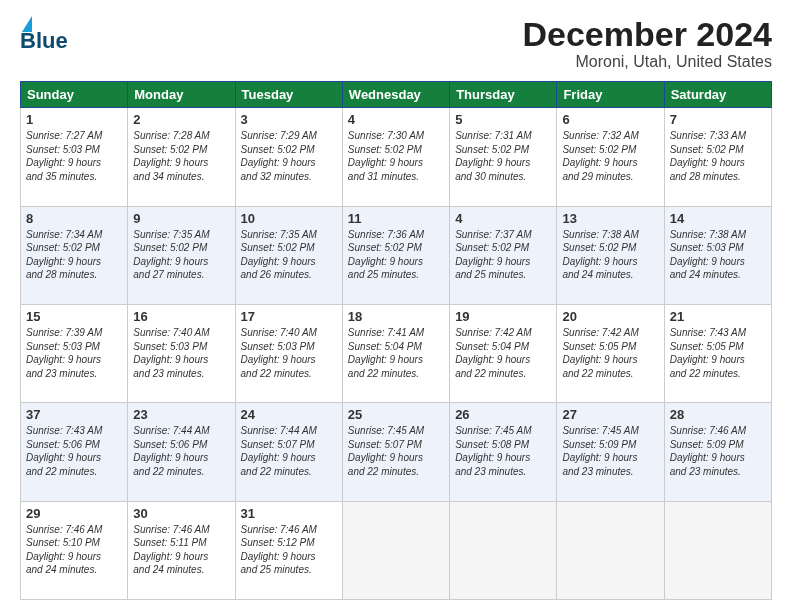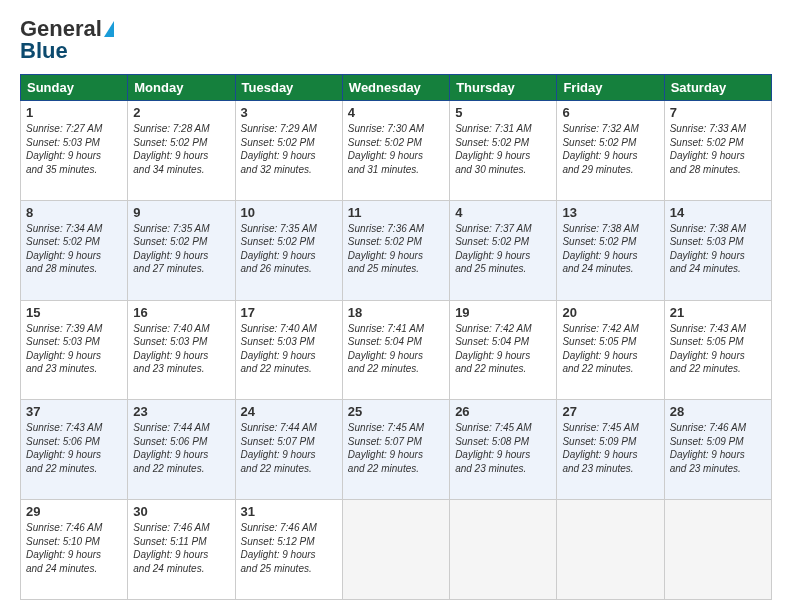--- a/index.html
+++ b/index.html
@@ -98,24 +98,27 @@
       background: #eef3fb;
     }
   </style>
 </head>
 <body>
 
 <div class="page">
   <div class="header">
     <div class="logo">
       <div class="logo-row">
-        <span style="font-size:22px;font-weight:bold;color:#333;">General</span>
         <span class="logo-triangle"></span>
       </div>
       <span style="font-size:22px;font-weight:bold;color:#0c4a6e;margin-top:-4px;">Blue</span>
+    </div>
+    <div class="title-block">
+      <h1>December 2024</h1>
+      <h2>Moroni, Utah, United States</h2>
     </div>
   </div>
 
   <table class="calendar">
     <thead>
       <tr id="header-row">
           <th>Sunday</th>
           <th>Monday</th>
           <th>Tuesday</th>
           <th>Wednesday</th>

